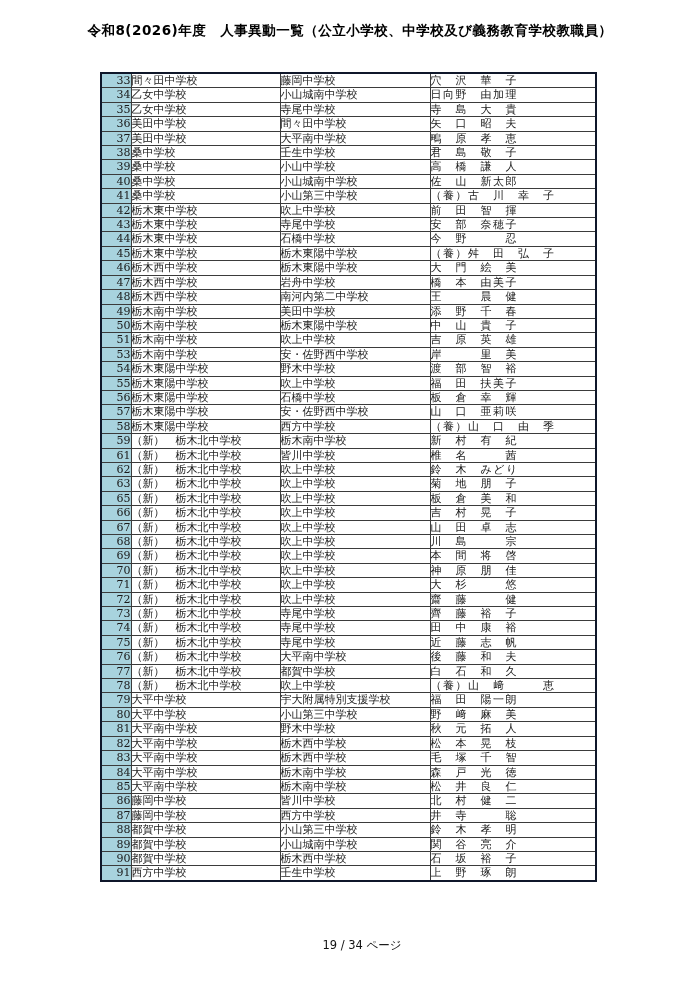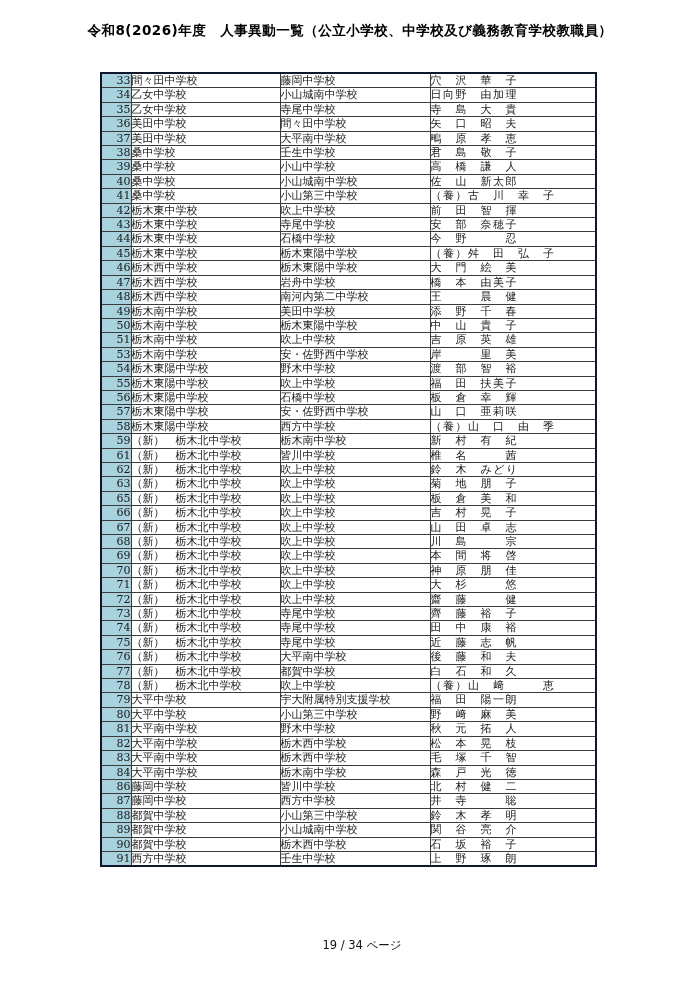--- a/index.html
+++ b/index.html
@@ -374,20 +374,26 @@
     <td class="col-school">栃木西中学校</td>
     <td class="col-name">毛　塚　千　智</td>
   </tr>
         <tr>
     <td class="col-num">84</td>
     <td class="col-school">大平南中学校</td>
     <td class="col-school">栃木南中学校</td>
     <td class="col-name">森　戸　光　徳</td>
   </tr>
         <tr>
+    <td class="col-num">85</td>
+    <td class="col-school">大平南中学校</td>
+    <td class="col-school">栃木南中学校</td>
+    <td class="col-name">松　井　良　仁</td>
+  </tr>
+        <tr>
     <td class="col-num">86</td>
     <td class="col-school">藤岡中学校</td>
     <td class="col-school">皆川中学校</td>
     <td class="col-name">北　村　健　二</td>
   </tr>
         <tr>
     <td class="col-num">87</td>
     <td class="col-school">藤岡中学校</td>
     <td class="col-school">西方中学校</td>
     <td class="col-name">井　寺　　　聡</td>

